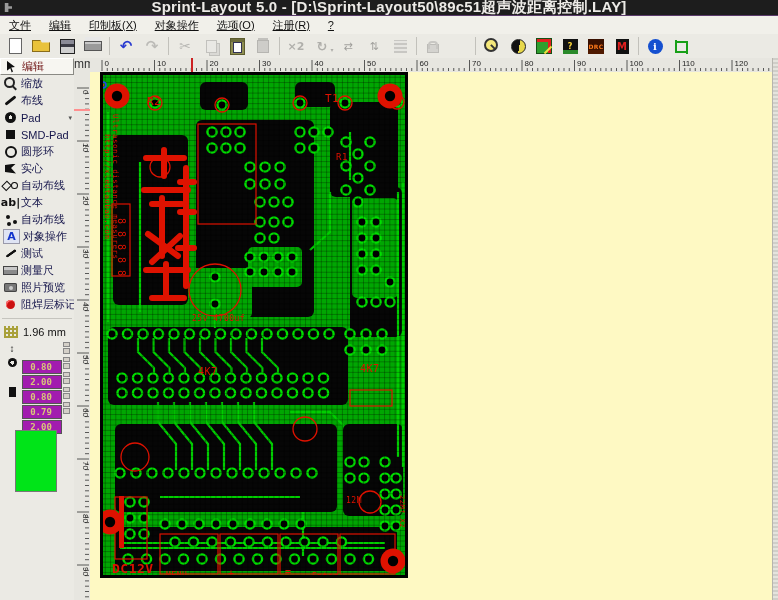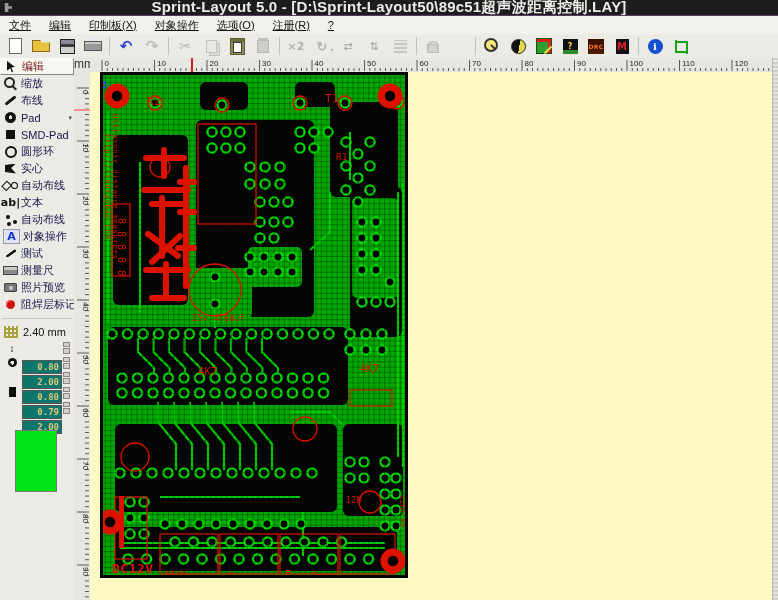--- a/index.html
+++ b/index.html
@@ -119,22 +119,22 @@
   #sidebar .sep{height:1px;background:#c5c4be;margin:5px 2px;}
   .grid-row{display:flex;align-items:center;height:16px;padding-left:4px;color:#111;}
   .grid-row .gicon{width:14px;height:12px;margin-right:5px;
       background:repeating-linear-gradient(0deg,#a9a13a 0 2px,transparent 2px 4px),
                  repeating-linear-gradient(90deg,#a9a13a 0 2px,transparent 2px 4px);}
   .val-row{display:flex;align-items:center;height:14px;margin:1px 0 1px 2px;}
   .val-row .vicon{width:20px;text-align:center;font-size:10px;color:#111;flex:none;}
   .vic-pad::before{content:"";display:inline-block;width:9px;height:9px;border-radius:50%;
       background:radial-gradient(circle,#ebeae4 0 2px,#111 2px 5px);}
   .vic-smd::before{content:"";display:inline-block;width:7px;height:10px;background:#111;}
-  .val-box{width:36px;height:11px;background:#0f766e;color:#d8c878;font:bold 9px "DejaVu Sans Mono",monospace;
-      text-align:right;padding:1px 2px 0 0;border:1px solid #555;margin-top:38px;}
+  .val-box{width:36px;height:11px;background:#a21caf;color:#d8c878;font:bold 9px "DejaVu Sans Mono",monospace;
+      text-align:center;padding:1px 2px 0 0;border:1px solid #555;margin-top:38px;}
   .spin{width:7px;height:13px;margin-left:1px;display:flex;flex-direction:column;}
   .spin i{flex:1;background:#d4d0c8;border:1px solid #888;margin-bottom:1px;}
   #swatch{position:absolute;left:15px;top:372px;width:40px;height:60px;border:1px solid #777;}
 
   
   #corner{position:absolute;left:74px;top:58px;width:16px;height:14px;background:#e7e6e0;
       font-size:12px;color:#333;text-align:center;line-height:12px;}
   #top-ruler{position:absolute;left:90px;top:58px;width:682px;height:14px;background:#e7e6e0;
       border-bottom:1px solid #9a9994;}
   #left-ruler{position:absolute;left:74px;top:72px;width:16px;height:528px;background:#e7e6e0;
@@ -305,21 +305,21 @@
           <span>照片预览</span>
         </div>
         <div class="tool-item">
           <span class="ticon ic-mask"></span>
           <span>阻焊层标记</span>
         </div>
       </div>
     <div class="sep"></div>
     <div class="grid-row">
       <span class="gicon"></span>
-      <span>2.40 mm</span>
+      <span>1.96 mm</span>
     </div>
     <div id="valrows">
         <div class="val-row">
           <span class="vicon vic-track">↕</span>
           <span class="val-box">0.80</span>
           <span class="spin">
             <i></i>
             <i></i>
           </span>
         </div>

